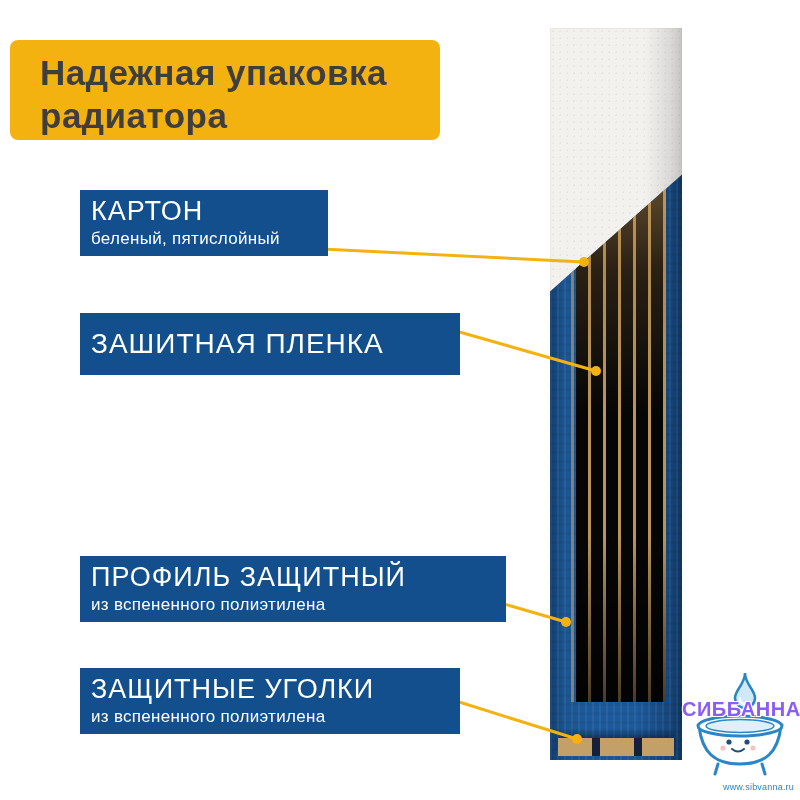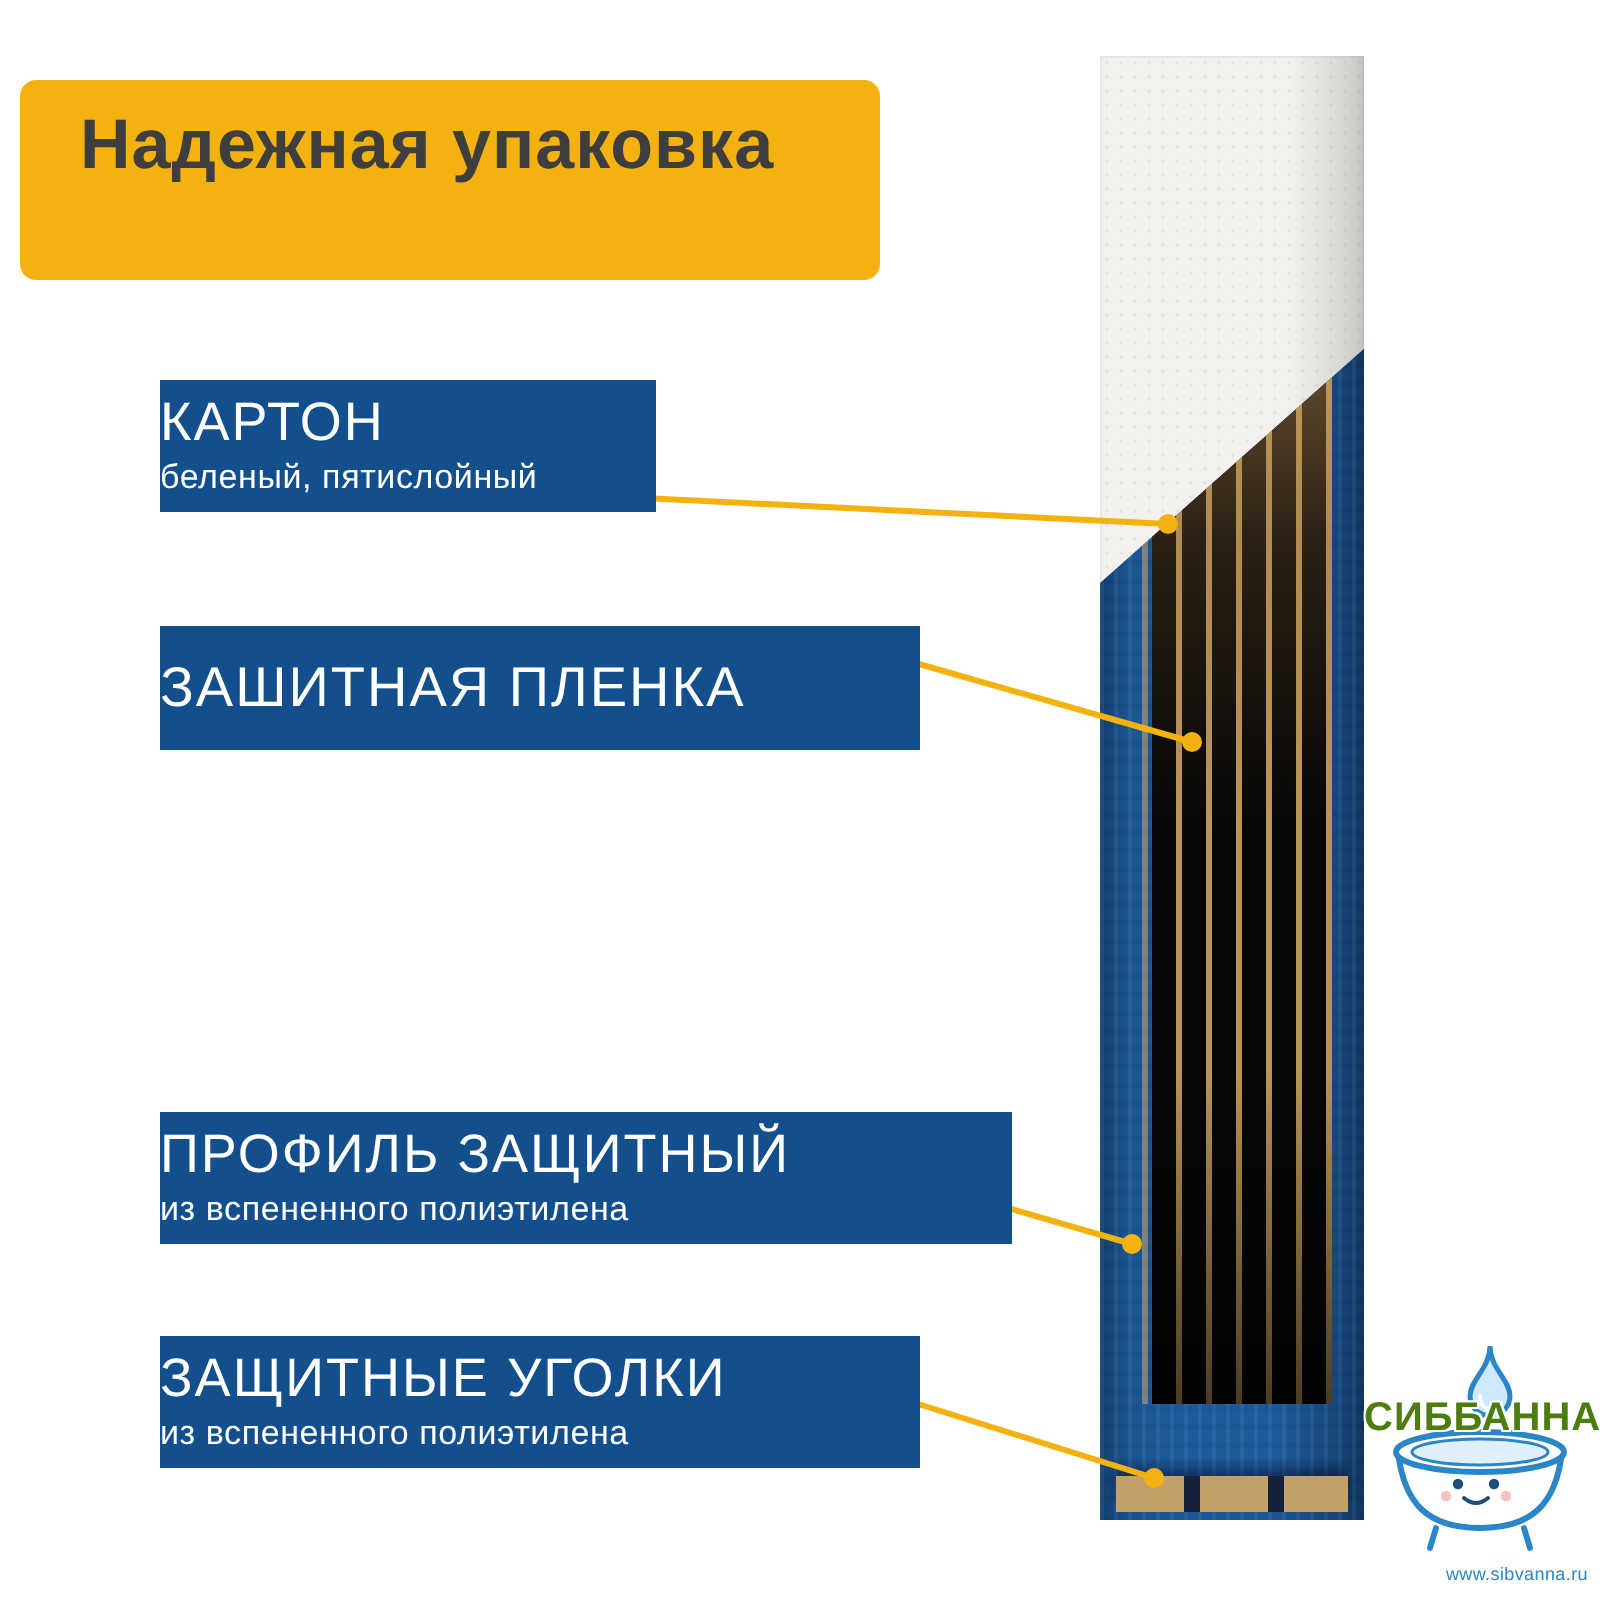--- a/index.html
+++ b/index.html
@@ -13,21 +13,21 @@
     position:absolute;left:10px;top:40px;width:430px;height:100px;
     background:#F4B211;border-radius:8px;box-sizing:border-box;
     padding:12px 28px 0 30px;z-index:3;
     color:#3E3E3E;font-size:35px;font-weight:600;line-height:1.22;letter-spacing:.5px;
   }
 
   
   .label-box{
     position:absolute;background:#124F8C;color:#ffffff;box-sizing:border-box;
     display:flex;flex-direction:column;justify-content:center;
-    padding:8px 0;z-index:3;
+    padding:8px 11px;z-index:3;
   }
   .label-title{font-size:27px;font-weight:400;letter-spacing:1px;line-height:1.1;}
   .label-sub{font-size:17px;font-weight:400;margin-top:3px;letter-spacing:.3px;}
   .box-carton{left:80px;top:190px;width:248px;height:66px;}
   .box-film{left:80px;top:299px;width:380px;height:62px;margin-top:14px;}
   .box-film .label-title{font-size:28px;}
   .box-profile{left:80px;top:556px;width:426px;height:66px;}
   .box-corners{left:80px;top:668px;width:380px;height:66px;justify-content:center;}
 
   
@@ -74,21 +74,21 @@
     position:absolute;left:8px;right:8px;bottom:4px;height:18px;
     background:repeating-linear-gradient(90deg,#C2A068 0 34px,#15213a 34px 42px);
     box-shadow:0 -4px 6px rgba(0,0,20,0.45);
   }
 
   
   .logo{position:absolute;left:680px;top:670px;width:118px;height:124px;z-index:4;}
   .logo-drop{position:absolute;left:52px;top:0;width:26px;height:42px;}
   .logo-text{
     position:absolute;left:2px;top:28px;width:96px;text-align:center;
-    color:#4d7c0f;font-size:20px;font-weight:700;letter-spacing:.5px;z-index:2;
+    color:#8b5cf6;font-size:20px;font-weight:700;letter-spacing:.5px;z-index:2;
     text-shadow:-1px -1px 0 #fff,1px -1px 0 #fff,-1px 1px 0 #fff,1px 1px 0 #fff;
   }
   .logo-tub{position:absolute;left:14px;top:42px;width:92px;height:66px;z-index:1;}
   .logo-url{
     position:absolute;right:4px;bottom:2px;color:#2a86c7;font-size:9px;letter-spacing:.2px;
   }
 </style>
 </head>
 <body>
 
@@ -111,20 +111,21 @@
     <line x1="456" y1="331" x2="596" y2="371"></line>
     <circle cx="596" cy="371" r="5"></circle>
     <line x1="456" y1="590" x2="566" y2="622"></line>
     <circle cx="566" cy="622" r="5"></circle>
     <line x1="456" y1="701" x2="577" y2="739"></line>
     <circle cx="577" cy="739" r="5"></circle>
   </svg>
 
   <div class="title-banner">
     <div>Надежная упаковка</div>
+    <div>радиатора</div>
   </div>
 
   <div class="label-box box-carton">
     <div class="label-title">КАРТОН</div>
     <div class="label-sub">беленый, пятислойный</div>
   </div>
 
   <div class="label-box box-film">
     <div class="label-title">ЗАШИТНАЯ ПЛЕНКА</div>
   </div>

